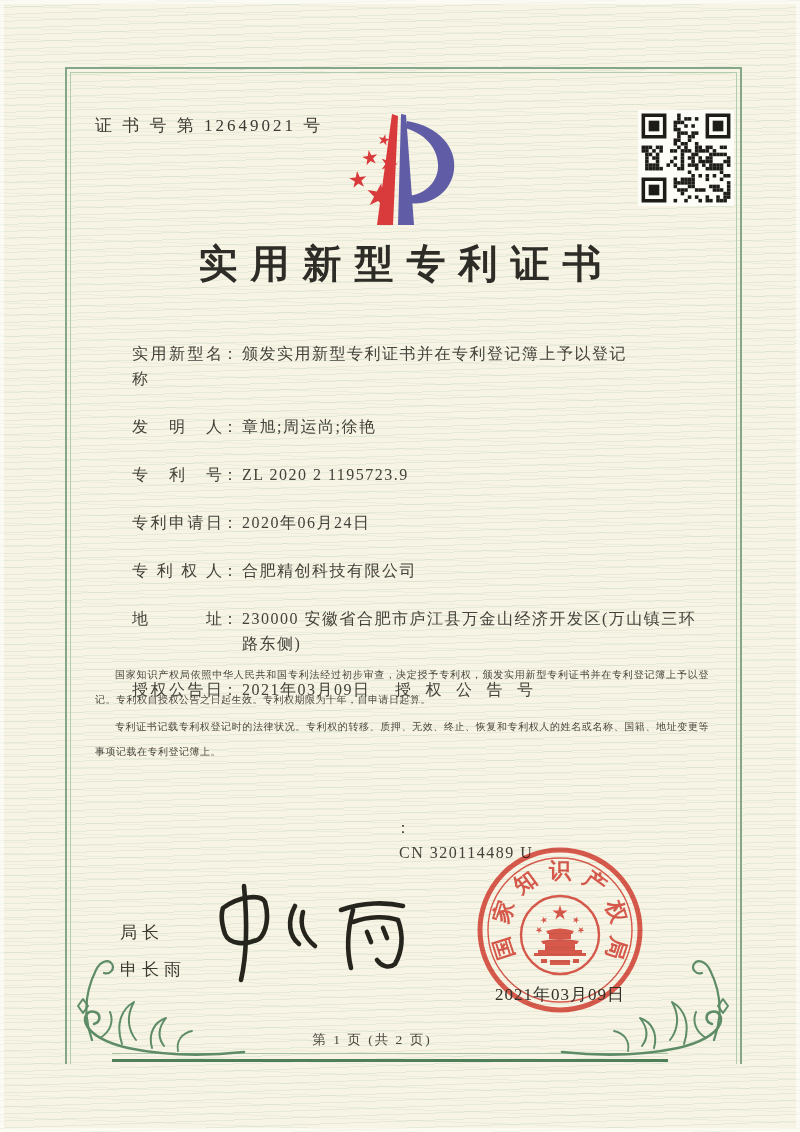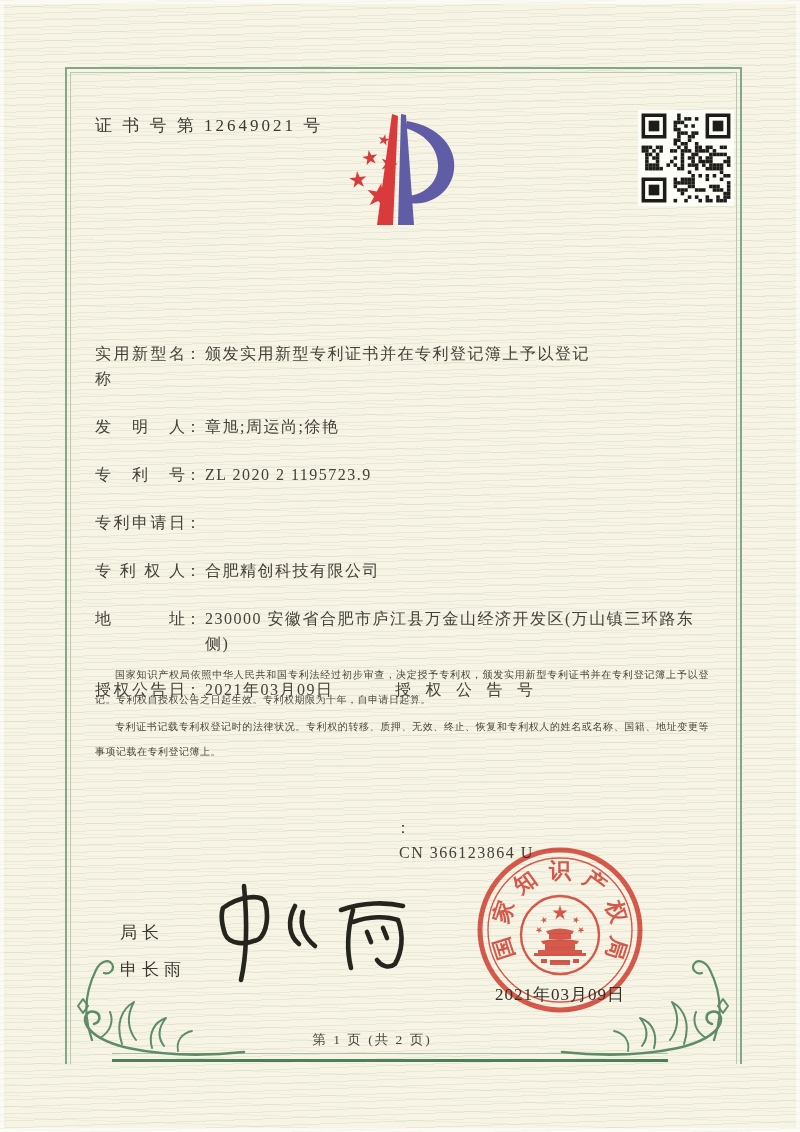--- a/index.html
+++ b/index.html
@@ -21,21 +21,21 @@
   
   .bottom-rule{position:absolute;left:112px;top:1053px;width:556px;height:5px;
     border-top:1px solid #a9c4a4;border-bottom:3px solid #4f7f59;}
   .cert-no{position:absolute;left:95px;top:114px;font-size:17px;letter-spacing:3px;color:#3d3a33;}
   .logo{position:absolute;left:335px;top:110px;}
   .qr{position:absolute;left:638px;top:110px;background:#fdfdf8;}
   .title{position:absolute;left:0;top:237px;width:800px;text-align:center;
     font-size:39px;font-weight:700;letter-spacing:13px;text-indent:13px;color:#2e2c27;}
   .fields{position:absolute;left:95px;top:341px;width:618px;font-size:16px;line-height:25px;}
   .frow{display:flex;align-items:flex-start;margin-bottom:23px;position:relative;}
-  .lbl{display:inline-block;width:90px;text-align:justify;text-align-last:justify;flex:0 0 90px;}
+  .lbl{display:inline-block;width:90px;text-align:justify;text-align-last:justify;flex:0 0 90px;margin-left:37px;}
   .lbl-wide{display:inline-block;width:138px;text-align:justify;text-align-last:justify;flex:0 0 138px;}
   .sep{flex:0 0 auto;}
   .val{flex:1 1 auto;letter-spacing:1.5px;padding-left:4px;}
   .grant-second{position:absolute;left:300px;top:0;display:flex;flex-direction:column;}
   .paras{position:absolute;left:95px;top:662px;width:614px;font-size:10px;line-height:25px;
     text-align:justify;letter-spacing:0.5px;color:#4b473e;}
   .paras p{margin:0 0 2px 0;text-indent:2em;}
   .officer{position:absolute;left:110px;top:914px;font-size:17px;letter-spacing:5px;
     line-height:37px;color:#3c3931;margin-left:10px;}
   .signature{position:absolute;left:195px;top:876px;}
@@ -256,59 +256,61 @@
         <rect x="23" y="24" width="1" height="1"></rect>
         <path d="M0,0 h7 v7 h-7 z M1,1 v5 h5 v-5 z" fill-rule="evenodd"></path>
         <rect x="2" y="2" width="3" height="3"></rect>
         <path d="M18,0 h7 v7 h-7 z M19,1 v5 h5 v-5 z" fill-rule="evenodd"></path>
         <rect x="20" y="2" width="3" height="3"></rect>
         <path d="M0,18 h7 v7 h-7 z M1,19 v5 h5 v-5 z" fill-rule="evenodd"></path>
         <rect x="2" y="20" width="3" height="3"></rect>
       </g>
   </svg>
 
+  <div class="title">实用新型专利证书</div>
 
   <div class="fields">
     <div class="frow">
       <span class="lbl">实用新型名称</span>
         <span class="sep">：</span>
       <span class="val">颁发实用新型专利证书并在专利登记簿上予以登记</span>
     </div>
     <div class="frow">
       <span class="lbl">发明人</span>
         <span class="sep">：</span>
       <span class="val">章旭;周运尚;徐艳</span>
     </div>
     <div class="frow">
       <span class="lbl">专利号</span>
         <span class="sep">：</span>
       <span class="val">ZL 2020 2 1195723.9</span>
     </div>
     <div class="frow">
       <span class="lbl">专利申请日</span>
         <span class="sep">：</span>
+      <span class="val">2020年06月24日</span>
     </div>
     <div class="frow">
       <span class="lbl">专利权人</span>
         <span class="sep">：</span>
       <span class="val">合肥精创科技有限公司</span>
     </div>
     <div class="frow">
       <span class="lbl">地址</span>
         <span class="sep">：</span>
       <span class="val">230000 安徽省合肥市庐江县万金山经济开发区(万山镇三环路东侧)</span>
     </div>
     <div class="frow" style="margin-top:-2px;">
       <span class="lbl">授权公告日</span>
         <span class="sep">：</span>
       <span class="val" style="flex:0 0 auto;">2021年03月09日</span>
       <span class="grant-second">
         <span class="lbl-wide">授权公告号</span>
           <span class="sep">：</span>
-        <span class="val" style="flex:0 0 auto;">CN 366123864 U</span>
+        <span class="val" style="flex:0 0 auto;">CN 320114489 U</span>
       </span>
     </div>
   </div>
 
   <div class="paras">
     <p>国家知识产权局依照中华人民共和国专利法经过初步审查，决定授予专利权，颁发实用新型专利证书并在专利登记簿上予以登记。专利权自授权公告之日起生效。专利权期限为十年，自申请日起算。</p>
     <p>专利证书记载专利权登记时的法律状况。专利权的转移、质押、无效、终止、恢复和专利权人的姓名或名称、国籍、地址变更等事项记载在专利登记簿上。</p>
   </div>
 
   <div class="officer">

